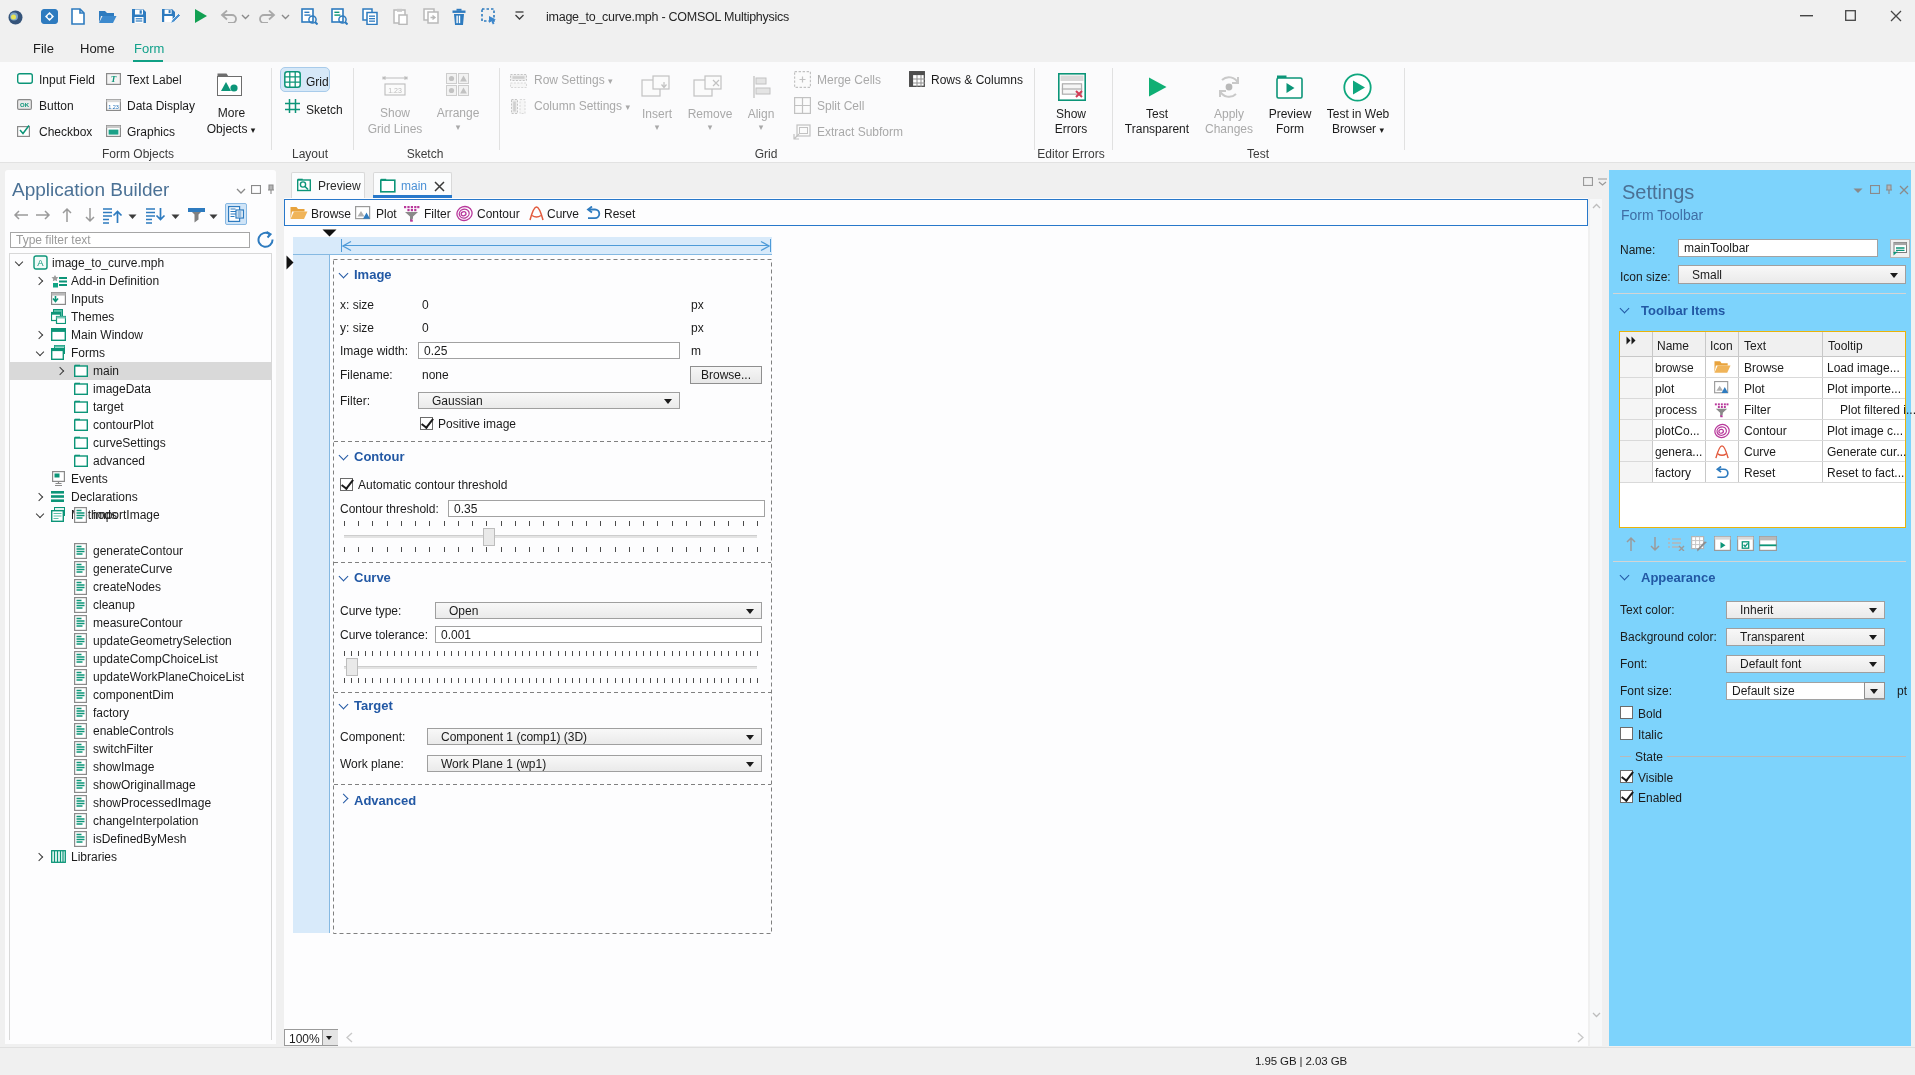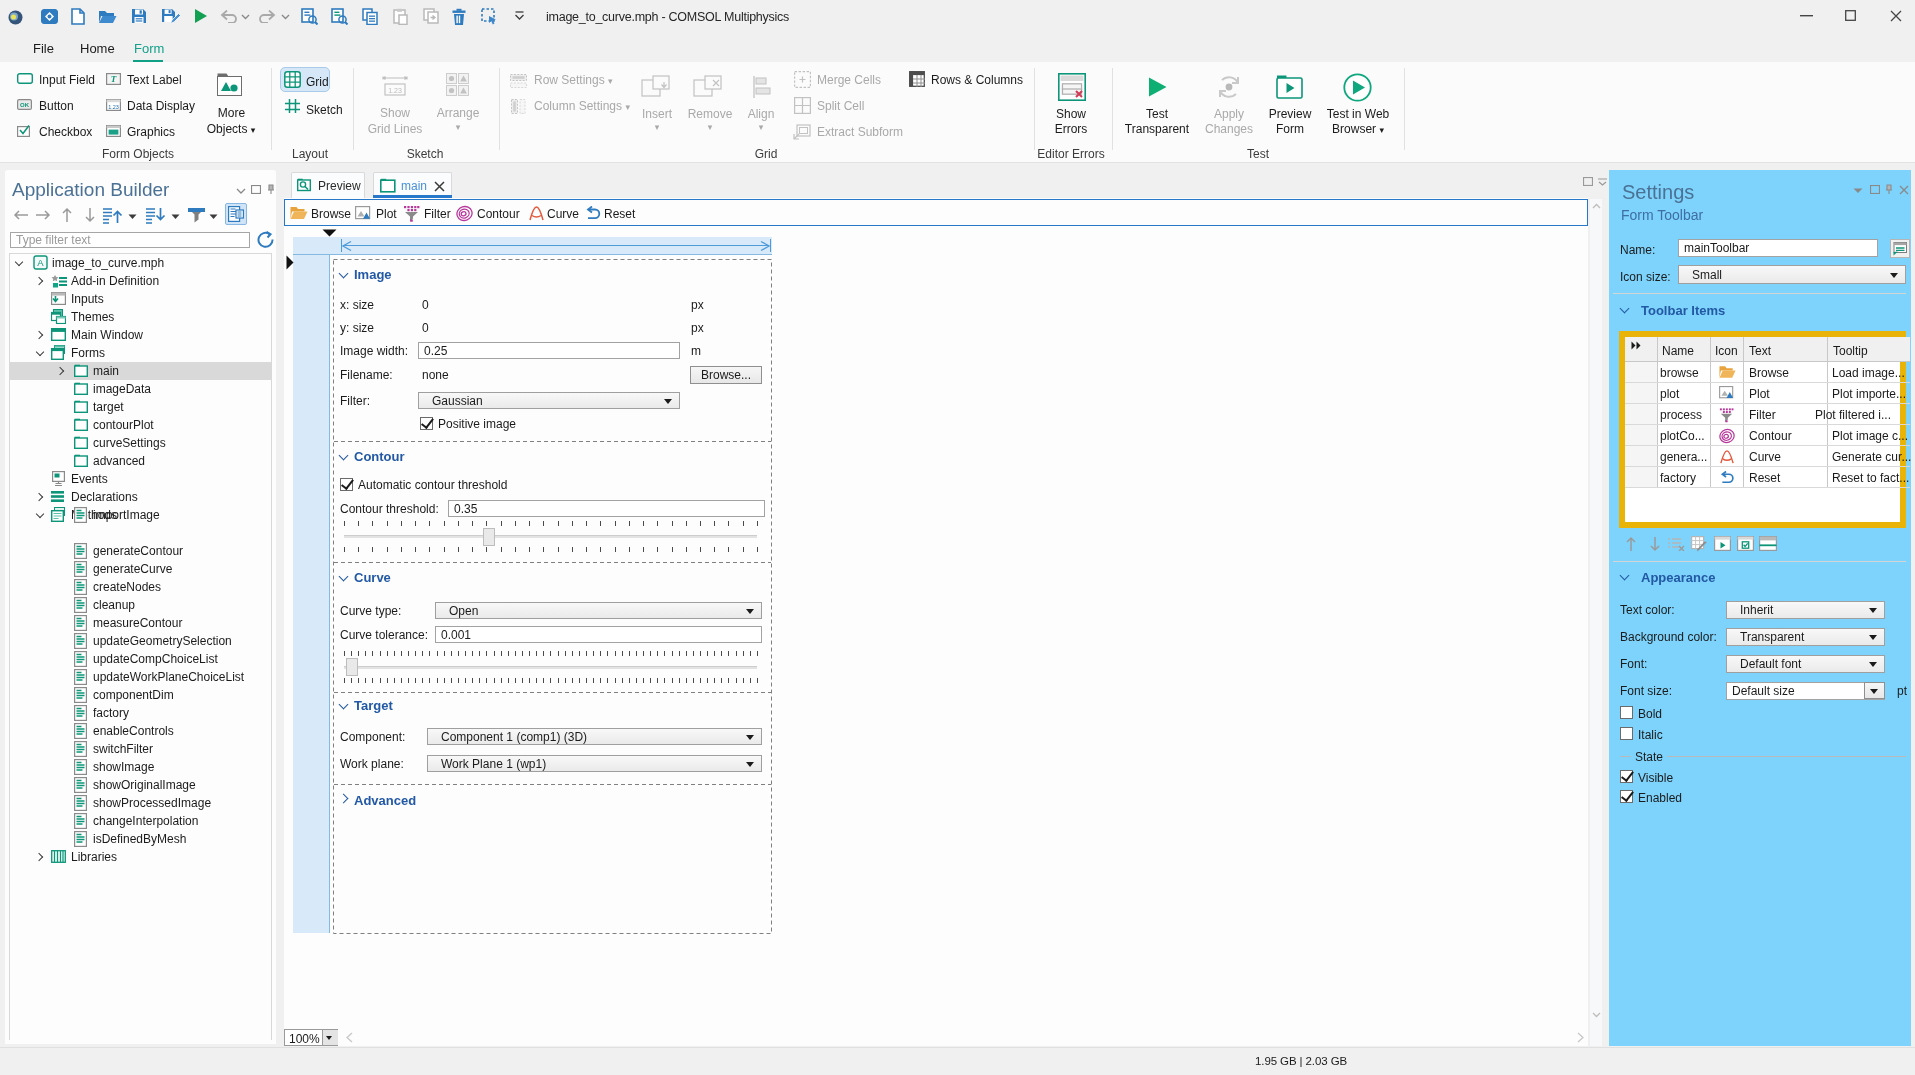--- a/index.html
+++ b/index.html
@@ -899,21 +899,21 @@
       <path d="M8 12.5 l-4.5 4 v-3.5 z" fill="#0c9578"></path>
     </svg>
   <span class="lbl" style="left:11px;top:100px;">Icon size:</span>
   <div class="dd" style="left:69px;top:95px;width:228px;height:19px;">
       <span>Small</span>
       <i></i>
     </div>
   <div class="ab" style="left:4px;top:123px;width:293px;height:1px;background:#d4d4d4;"></div>
   <div class="chevb" style="left:12px;top:135px;"></div>
   <div class="shead" style="left:32px;top:133px;">Toolbar Items</div>
-  <div class="ab" style="left:10px;top:161px;width:287px;height:197px;border:6px solid #eab308;background:#fff;">
+  <div class="ab" style="left:10px;top:161px;width:287px;height:197px;border:1px solid #eab308;background:#fff;">
 <div class="ab" style="left:0;top:0;width:285px;height:25px;background:#f0f0f0;border-bottom:1px solid #c8c8c8;"></div>
       <div class="ab" style="left:0;top:25px;width:32px;height:126px;background:#f5f5f5;"></div>
 <svg class="ab" style="left:6px;top:4px;" width="11" height="9" viewBox="0 0 11 9">
         <path d="M0.5 0.5 v8 l4 -4 z M5.5 0.5 v8 l4 -4 z" fill="#1b1b1b"></path>
       </svg>
 <span class="lbl" style="left:37px;top:7px;">Name</span>
 <span class="lbl" style="left:90px;top:7px;">Icon</span>
 <span class="lbl" style="left:124px;top:7px;">Text</span>
 <span class="lbl" style="left:208px;top:7px;">Tooltip</span>
 <div class="ab" style="left:32px;top:0;width:1px;height:151px;background:#c8c8c8;"></div>
@@ -947,21 +947,21 @@
           <rect x="11.2" y="1" width="2.2" height="2.2"></rect>
           <rect x="14.2" y="1" width="2.2" height="2.2"></rect>
           <rect x="4.4" y="4" width="2.2" height="2.2"></rect>
           <rect x="7.8" y="4" width="2.2" height="2.2"></rect>
           <rect x="11.2" y="4" width="2.2" height="2.2"></rect>
         </g>
         <path d="M2 7 h13 l-5 4.5 v2 l-3 3 v-5 z" fill="#8a8a8a"></path>
         <rect x="7.2" y="14.5" width="2.6" height="2.2" fill="#b8379b"></rect>
       </svg>
 <span class="lbl" style="left:124px;top:71px;">Filter</span>
-<span class="lbl" style="left:190px;top:71px;">Plot filtered i...</span>
+<span class="lbl" style="left:220px;top:71px;">Plot filtered i...</span>
 <div class="ab" style="left:0;top:108px;width:285px;height:1px;background:#d9d9d9;"></div>
 <span class="lbl" style="left:35px;top:92px;">plotCo...</span>
 <svg class="ab" style="left:94px;top:91px;" width="16" height="16" viewBox="0 0 17 17">
         <g fill="none" stroke="#b8379b" stroke-width="1.3">
           <ellipse cx="8.5" cy="8.5" rx="7.6" ry="6.9" transform="rotate(-18 8.5 8.5)"></ellipse>
           <ellipse cx="8.2" cy="8.6" rx="5" ry="4.4" transform="rotate(-18 8.2 8.6)"></ellipse>
           <ellipse cx="7.6" cy="8.8" rx="2.4" ry="2" transform="rotate(-18 7.6 8.8)"></ellipse>
         </g>
       </svg>
 <span class="lbl" style="left:124px;top:92px;">Contour</span>

